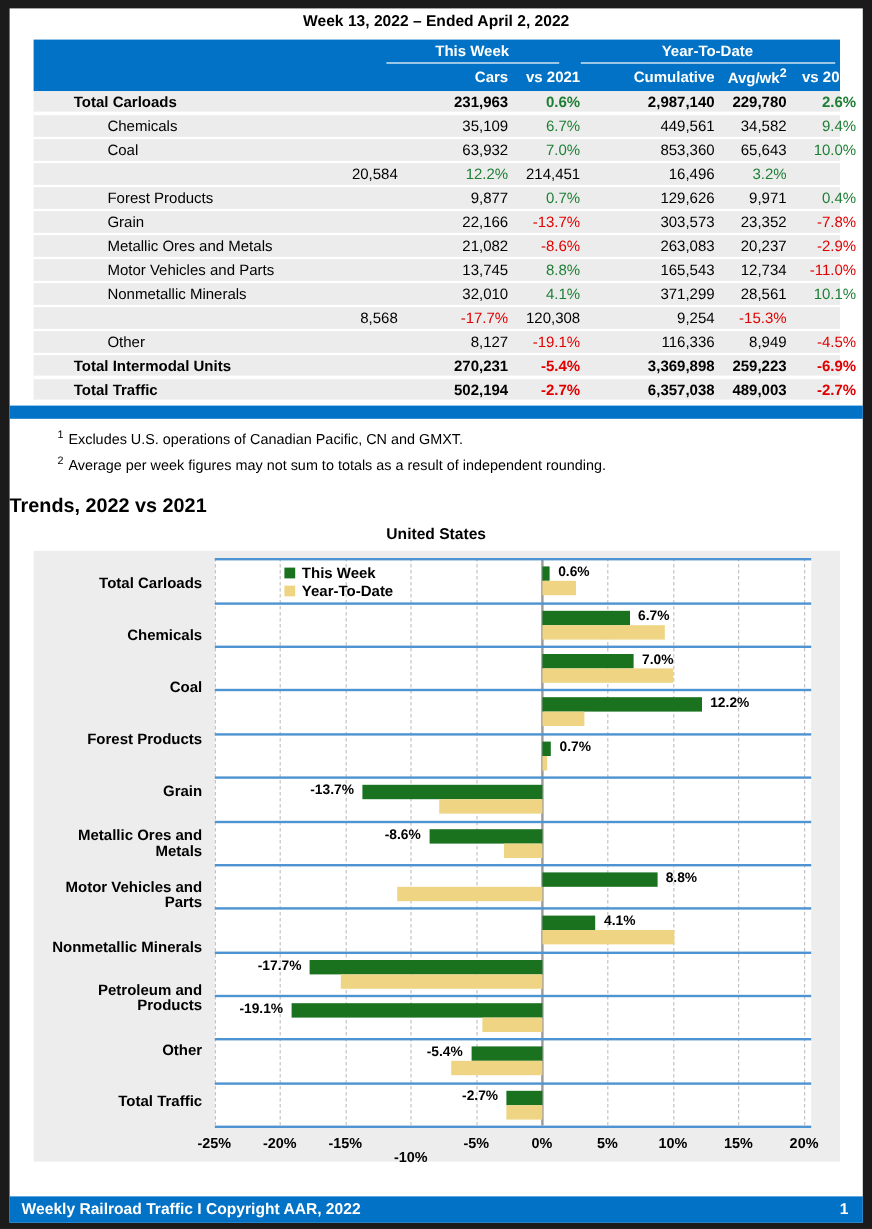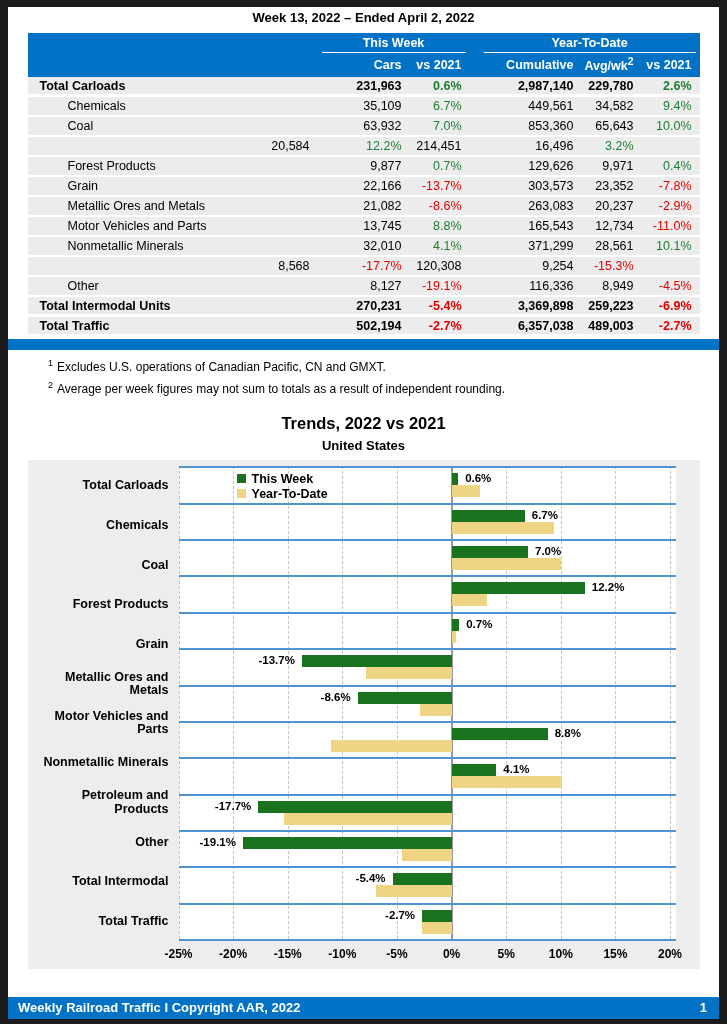--- a/index.html
+++ b/index.html
@@ -7,21 +7,21 @@
   .frame { position: relative; width: 727px; height: 1024px; background: #1b1b1b; overflow: hidden; }
   .page { position: absolute; left: 8px; top: 7px; right: 8px; bottom: 5px; background: #ffffff; display: flex; flex-direction: column; }
 
   
   .doc-title { text-align: center; font-size: 20px; font-weight: bold; color: #000; padding-top: 9px; letter-spacing: 0.2px; }
   .doc-title sup { font-size: 11px; vertical-align: super; }
   .doc-subtitle { text-align: center; font-size: 13px; font-weight: bold; color: #000; margin-top: 3px; margin-bottom: 8px; }
 
   
   .rail-table { width: 672px; margin: 0 auto; }
-  .t-row { display: grid; grid-template-columns: 290px 92px 60px 112px 60px 58px; align-items: center; }
+  .t-row { display: grid; grid-template-columns: 290px 92px 60px 112px 60px 58px; align-items: center; padding-left: 22px; }
   .t-head { background: #0172c6; color: #fff; font-weight: bold; font-size: 12.5px; padding: 3px 0 4px 0; }
   .group-row { display: grid; grid-template-columns: 290px 152px 10px 220px; }
   .group-cell { text-align: center; border-bottom: 1.5px solid #fff; padding-bottom: 2px; margin: 0 4px; }
   .head-cells { margin-top: 3px; }
   .t-cell { text-align: right; padding-right: 8px; font-size: 12.5px; white-space: nowrap; }
   .t-cell.label { text-align: left; padding-right: 0; }
   .body-row { background: #ececec; border-bottom: 2px solid #ffffff; height: 20px; color: #000; }
   .body-row.total { font-weight: bold; border-bottom: 3px solid #ffffff; }
   .body-row.total .t-cell.label { padding-left: 12px; }
   .body-row.item .t-cell.label { padding-left: 40px; }
@@ -29,21 +29,21 @@
   .neg { color: #e00000; }
 
   .blue-band { height: 11px; background: #0172c6; margin-top: 2px; }
 
   
   .footnotes { margin: 8px 0 0 40px; }
   .footnote { font-size: 12px; color: #000; margin-bottom: 6px; }
   .footnote sup { font-size: 9px; vertical-align: super; margin-right: 4px; }
 
   
-  .chart-title { text-align: center; font-size: 16.5px; font-weight: bold; margin-top: 12px; }
+  .chart-title { text-align: left; font-size: 16.5px; font-weight: bold; margin-top: 12px; }
   .chart-subtitle { text-align: center; font-size: 13px; font-weight: bold; margin-top: 5px; margin-bottom: 7px; }
   .chart-wrap { width: 672px; margin: 0 auto; background: #ededed; padding: 6px 24px 2px 0; }
   .chart-grid { display: flex; }
   .cat-col { width: 151px; display: flex; flex-direction: column; }
   .cat-label { flex: 1; display: flex; align-items: center; justify-content: flex-end; padding-right: 10px; font-weight: bold; font-size: 12.5px; color: #000; text-align: right; line-height: 1.05; }
   .plot { position: relative; flex: 1; height: 475px; background: #fff; border-bottom: 2px solid #4f94d2; display: flex; flex-direction: column; }
   .gridline { position: absolute; top: 0; bottom: 0; width: 0; border-left: 1px dashed #c3c3c3; z-index: 0; }
   .zeroline { position: absolute; top: 0; bottom: 0; width: 2px; background: #9a9a9a; z-index: 1; }
   .band { position: relative; flex: 1; border-top: 2px solid #4f94d2; z-index: 2; }
   .bar { position: absolute; height: 12px; }
@@ -207,21 +207,20 @@
             <div class="cat-label">Total Carloads</div>
             <div class="cat-label">Chemicals</div>
             <div class="cat-label">Coal</div>
             <div class="cat-label">Forest Products</div>
             <div class="cat-label">Grain</div>
             <div class="cat-label">Metallic Ores and Metals</div>
             <div class="cat-label">Motor Vehicles and Parts</div>
             <div class="cat-label">Nonmetallic Minerals</div>
             <div class="cat-label">Petroleum and Products</div>
             <div class="cat-label">Other</div>
-            <div class="cat-label">Total Intermodal</div>
             <div class="cat-label">Total Traffic</div>
           </div>
         <div class="plot" id="plot">
           <div class="legend">
             <div class="legend-row">
               <span class="legend-swatch" id="swatch-0" style="background: rgb(26, 114, 31);"></span>
               <span class="legend-text">This Week</span>
             </div>
             <div class="legend-row">
               <span class="legend-swatch" id="swatch-1" style="background: rgb(239, 213, 131);"></span>
@@ -302,21 +301,21 @@
               <div class="bar s0" style="background: rgb(26, 114, 31); left: 49.011%; width: 5.93407%;"></div>
               <div class="bar s1" style="background: rgb(239, 213, 131); left: 49.011%; width: 5.93407%;"></div>
               <div class="bar-label" style="right: calc(50.989% + 7px);">-2.7%</div>
             </div>
           </div>
       </div>
       <div class="ticks-row" id="ticks-row">
           <div class="tick-label" style="left: 0%;">-25%</div>
           <div class="tick-label" style="left: 10.989%;">-20%</div>
           <div class="tick-label" style="left: 21.978%;">-15%</div>
-          <div class="tick-label" style="left: 32.967%;">-10%</div>
+          <div class="tick-label" style="left: 32.967%; margin-top: 11px;">-10%</div>
           <div class="tick-label" style="left: 43.956%;">-5%</div>
           <div class="tick-label" style="left: 54.9451%;">0%</div>
           <div class="tick-label" style="left: 65.9341%;">5%</div>
           <div class="tick-label" style="left: 76.9231%;">10%</div>
           <div class="tick-label" style="left: 87.9121%;">15%</div>
           <div class="tick-label" style="left: 98.9011%;">20%</div>
         </div>
     </div>
 
     <div class="footer">

